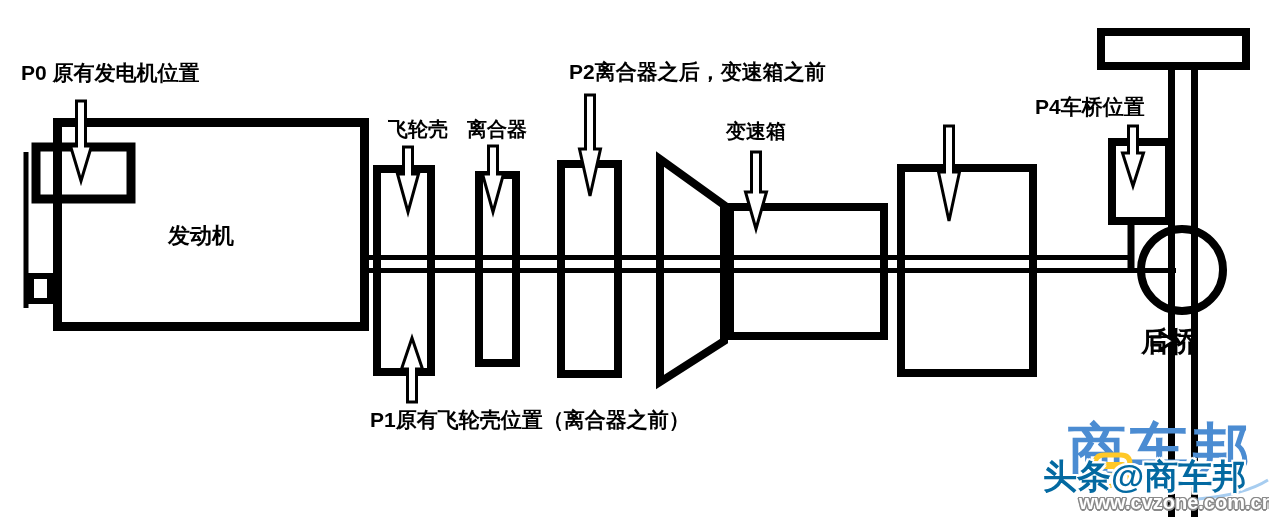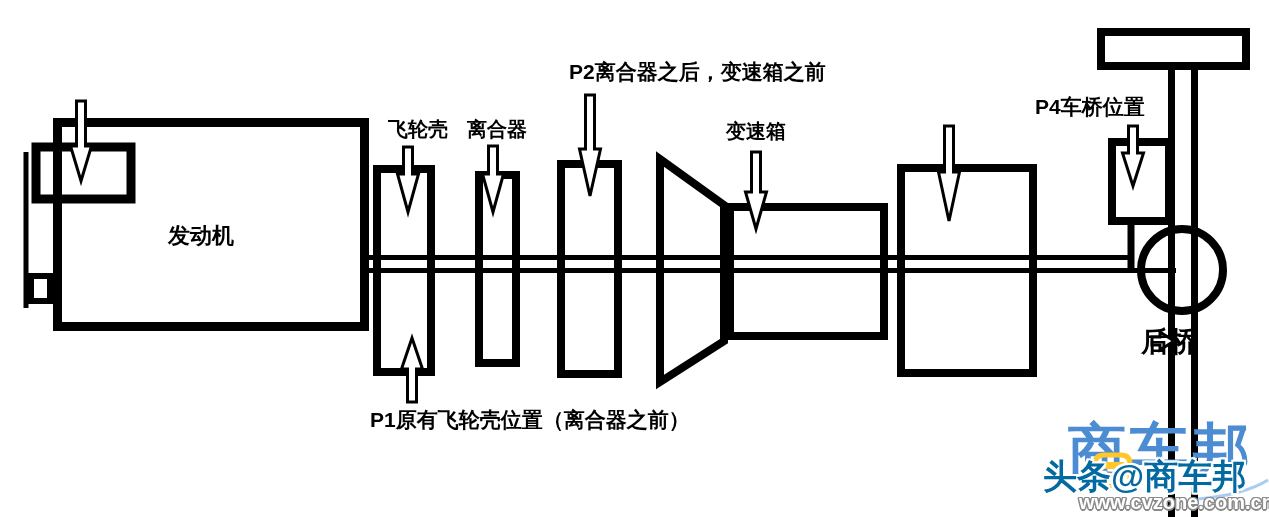--- a/index.html
+++ b/index.html
@@ -145,20 +145,21 @@
       <path d="M1095 484 L1095 464 Q1095 455 1104 455 L1121 455 Q1130 455 1130 464 L1130 480" fill="none" stroke="#ffc828" stroke-width="5"></path>
       <rect x="1100" y="462" width="25" height="7" rx="2" fill="#ffc828"></rect>
       <path d="M1108 475 Q1117 474 1116 480 Q1115 486 1109 486" fill="none" stroke="#ffc828" stroke-width="4"></path>
     </g>
     <path d="M1198 499 Q1244 495 1268 480" fill="none" stroke="#a7cdf0" stroke-width="3"></path>
   </svg>
 
   <div class="byline">头条@商车邦</div>
   <div class="wm-url">www.cvzone.com.cn</div>
 
+  <div class="lbl" style="left:21px;  top:62px;  font-size:21px;">P0 原有发电机位置</div>
   <div class="lbl" style="left:563px; top:61px;  font-size:21px;margin-left:6px;">P2离合器之后，变速箱之前</div>
   <div class="lbl" style="left:1035px;top:96px;  font-size:21px;">P4车桥位置</div>
   <div class="lbl" style="left:388px; top:119px; font-size:20px;">飞轮壳</div>
   <div class="lbl" style="left:467px; top:119px; font-size:20px;">离合器</div>
   <div class="lbl" style="left:726px; top:121px; font-size:20px;">变速箱</div>
   <div class="lbl" style="left:168px; top:224px; font-size:22px;">发动机</div>
   <div class="lbl" style="left:370px; top:409px; font-size:21px;">P1原有飞轮壳位置（离合器之前）</div>
   <div class="lbl" style="left:1141px;top:327px; font-size:28px;">后桥</div>
 
 </div>

